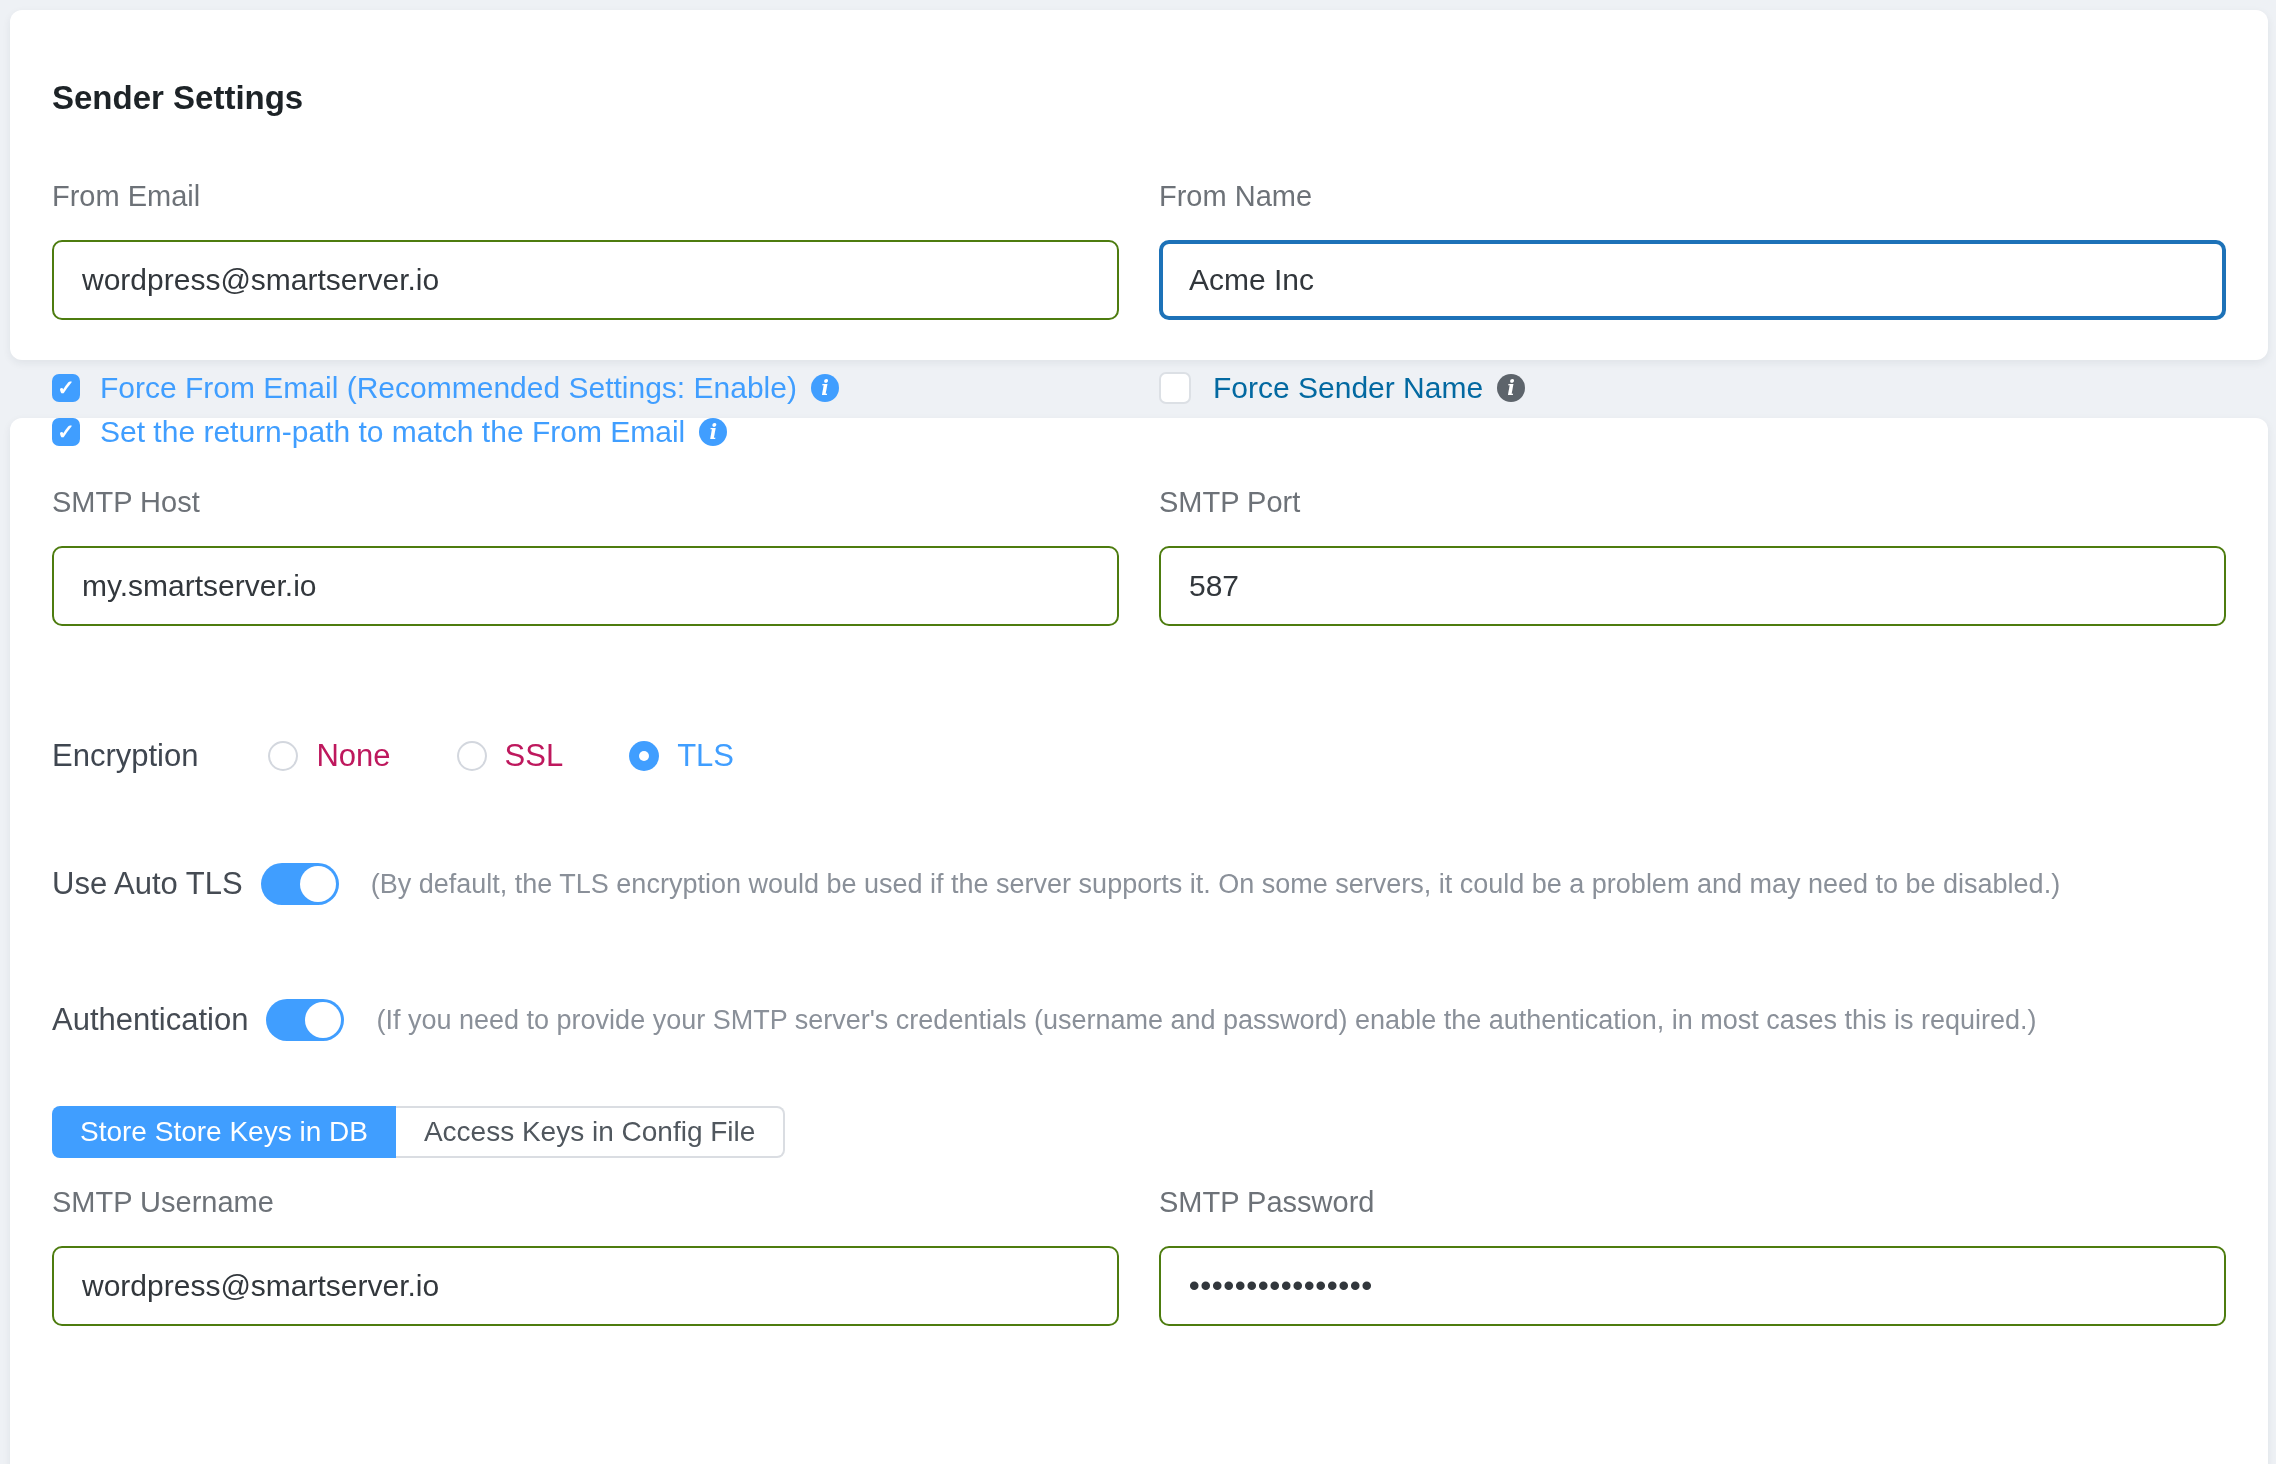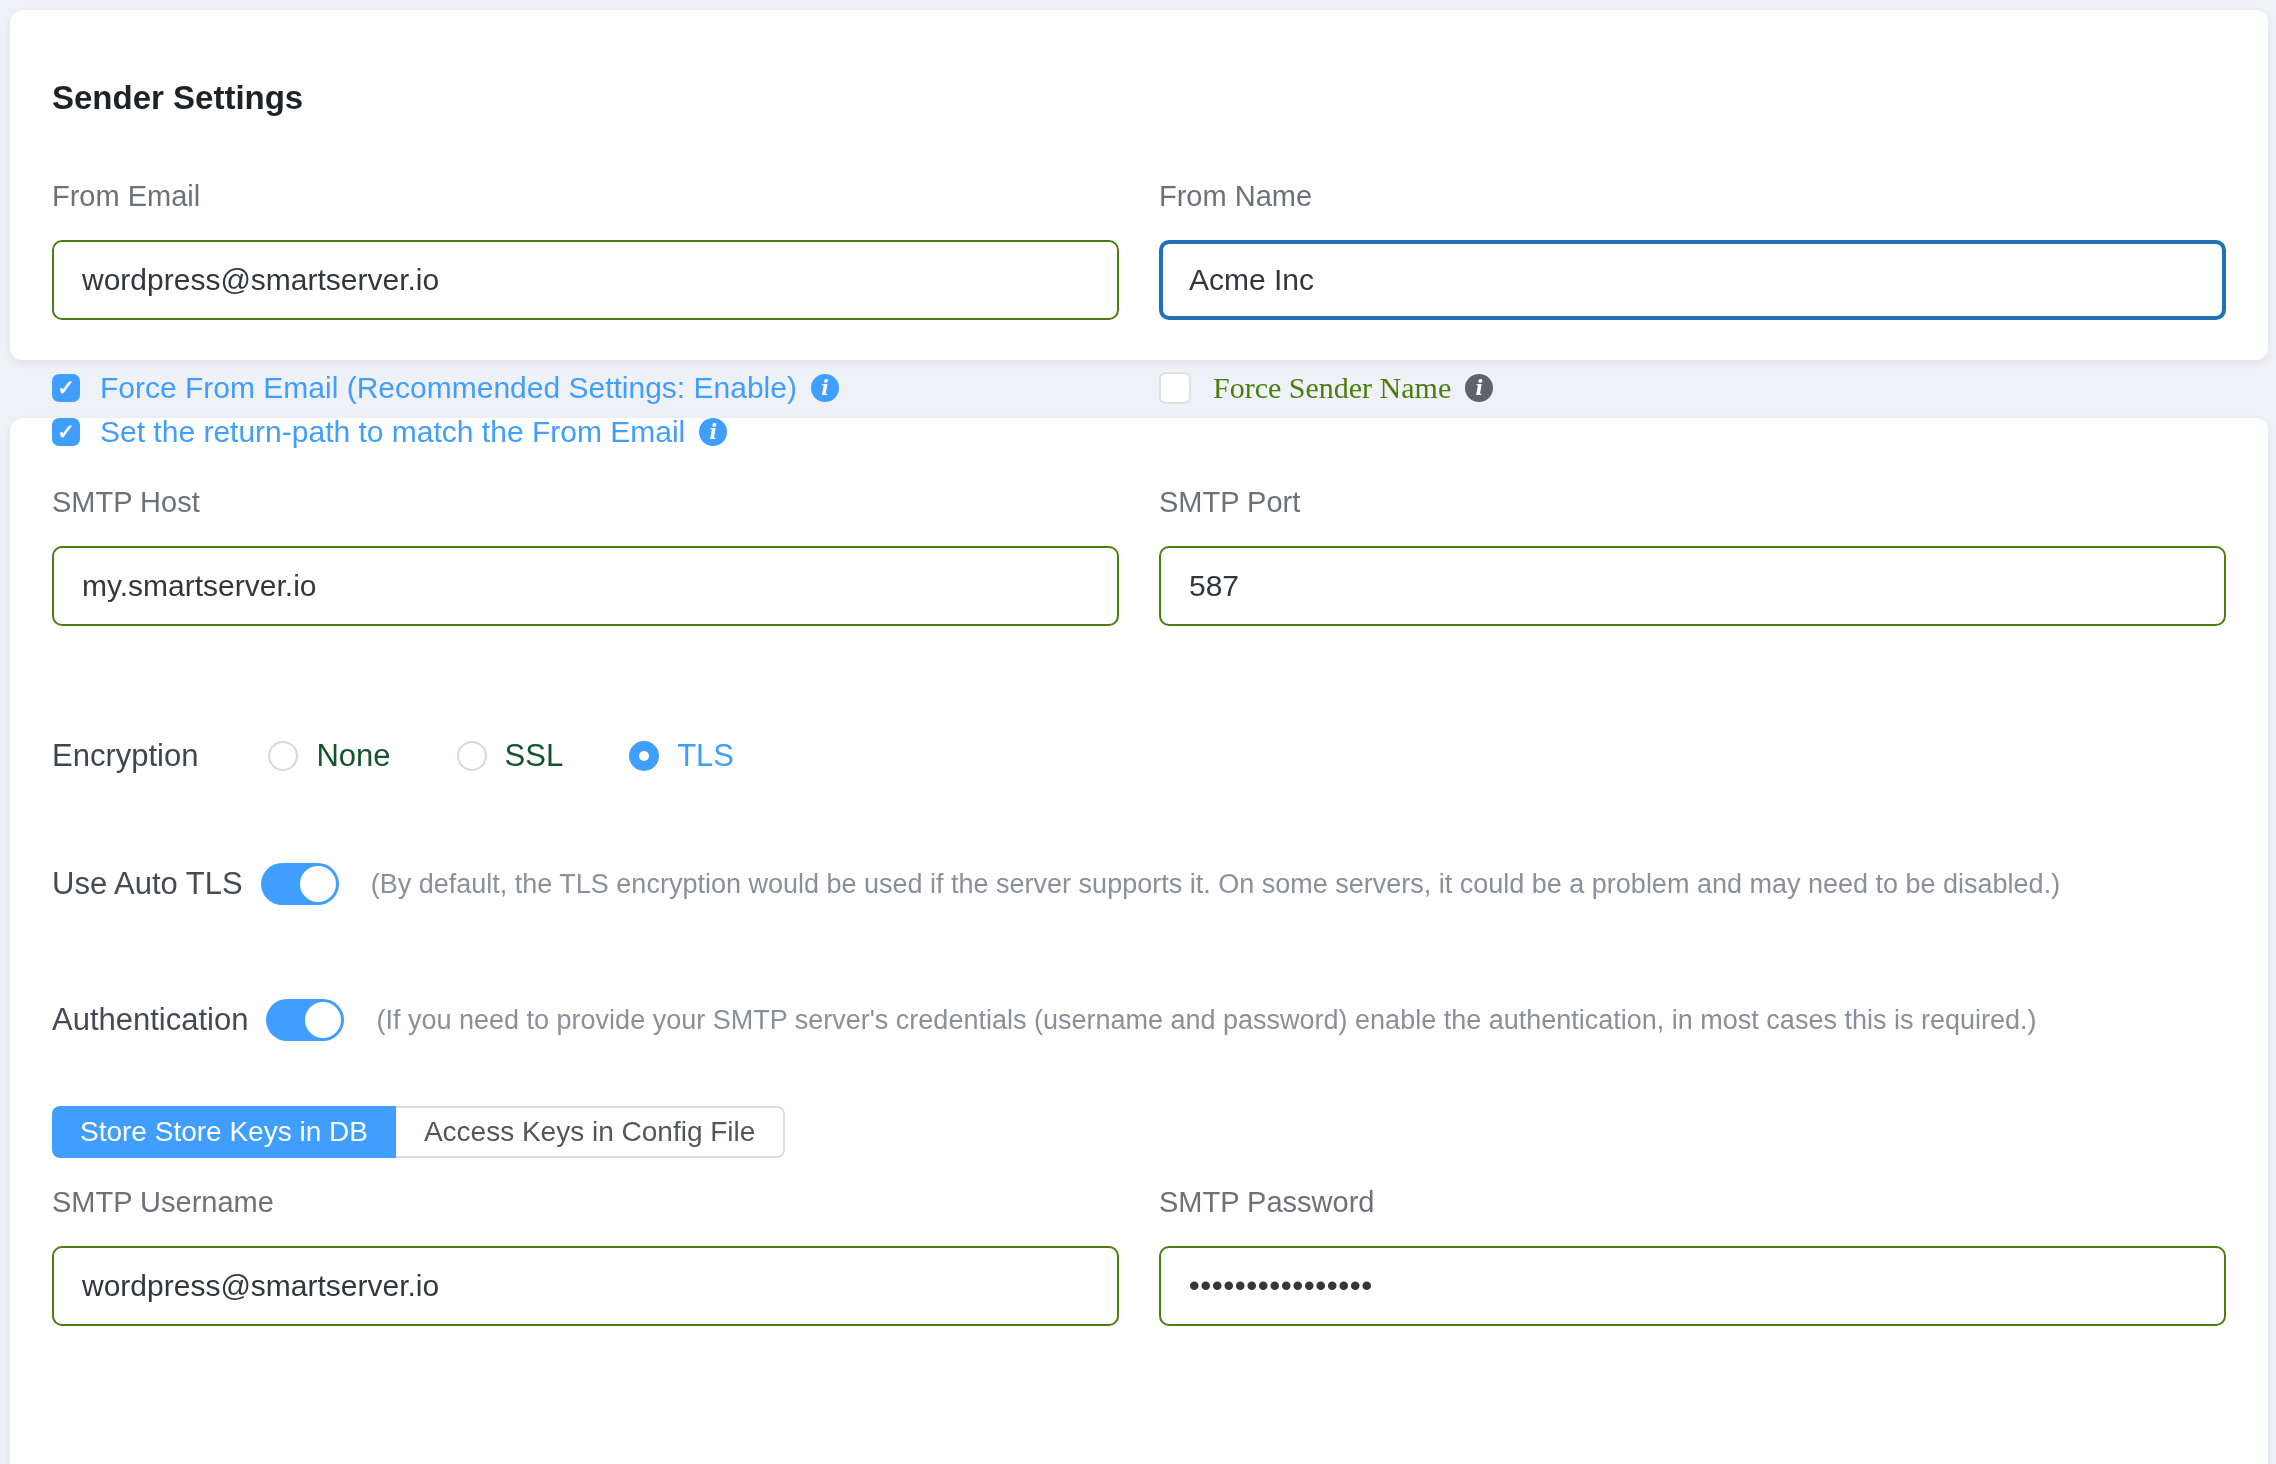--- a/index.html
+++ b/index.html
@@ -97,21 +97,21 @@
     border: 2px solid #dce0e5;
     width: 28px;
     height: 28px;
   }
   .check-label {
     margin-left: 20px;
     font-size: 30px;
     color: #409eff;
     white-space: nowrap;
   }
-  .check-label.dark { color: #4d7c0f; margin-left: 22px; font-family: Liberation Serif, serif; }
+  .check-label.dark { color: #0369a1; margin-left: 22px; }
   .info-icon {
     display: inline-flex;
     align-items: center;
     justify-content: center;
     width: 28px;
     height: 28px;
     border-radius: 50%;
     background: #409eff;
     color: #ffffff;
     font-family: "DejaVu Serif", serif;
@@ -171,21 +171,21 @@
   .radio-circle.selected::after {
     content: "";
     position: absolute;
     left: 10px;
     top: 10px;
     width: 10px;
     height: 10px;
     border-radius: 50%;
     background: #ffffff;
   }
-  .radio-label { font-size: 31px; color: #14532d; }
+  .radio-label { font-size: 31px; color: #be185d; }
   .radio-item.selected .radio-label { color: #409eff; }
 
   
   .toggle-row {
     display: flex;
     align-items: center;
     height: 44px;
   }
   #auto-tls-row { margin-top: 84px; }
   #auth-row { margin-top: 92px; }

